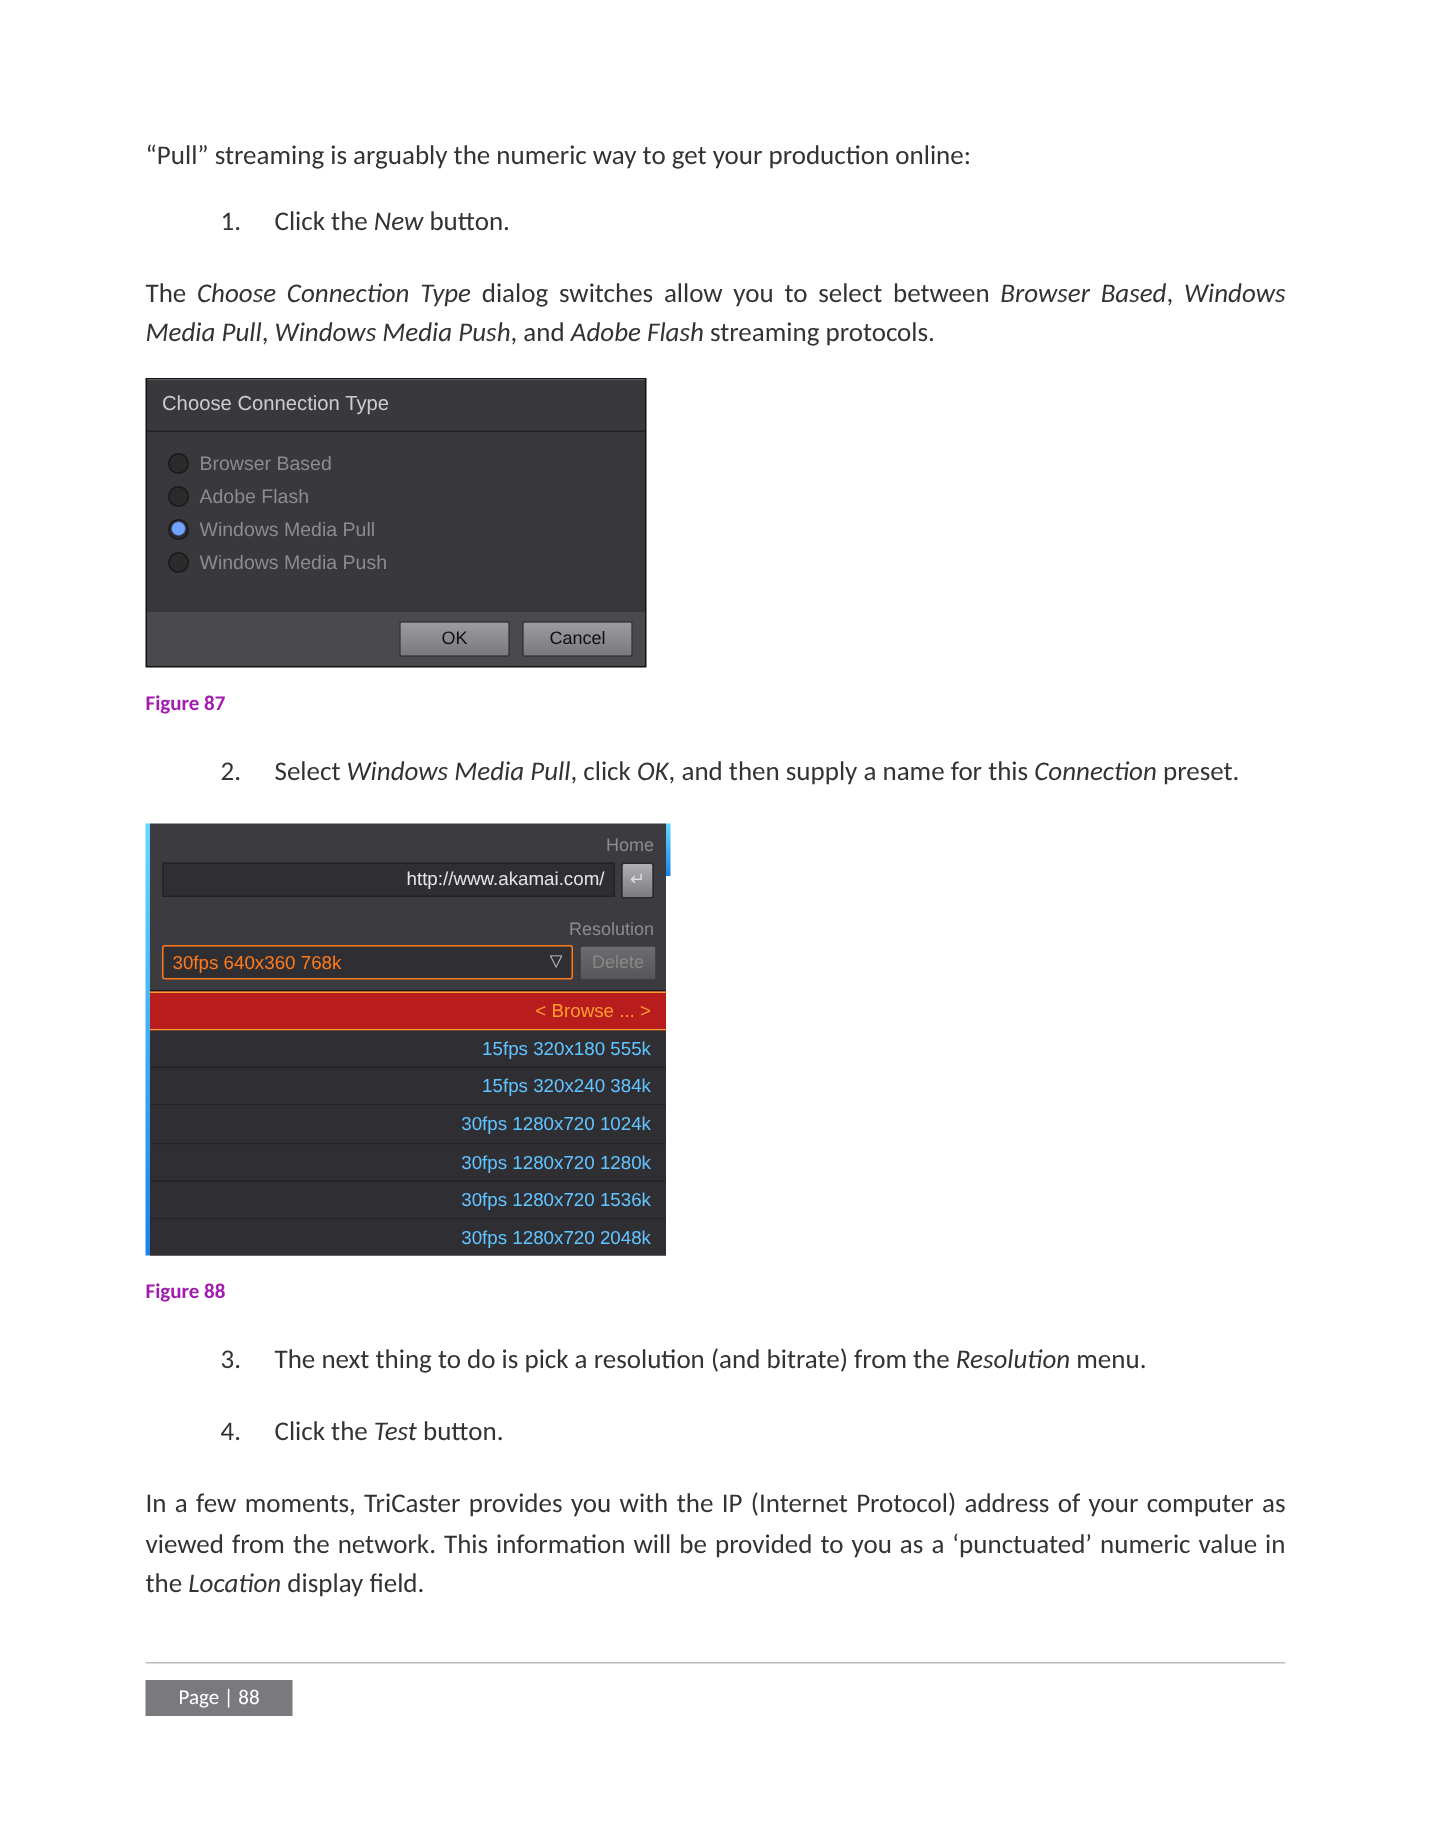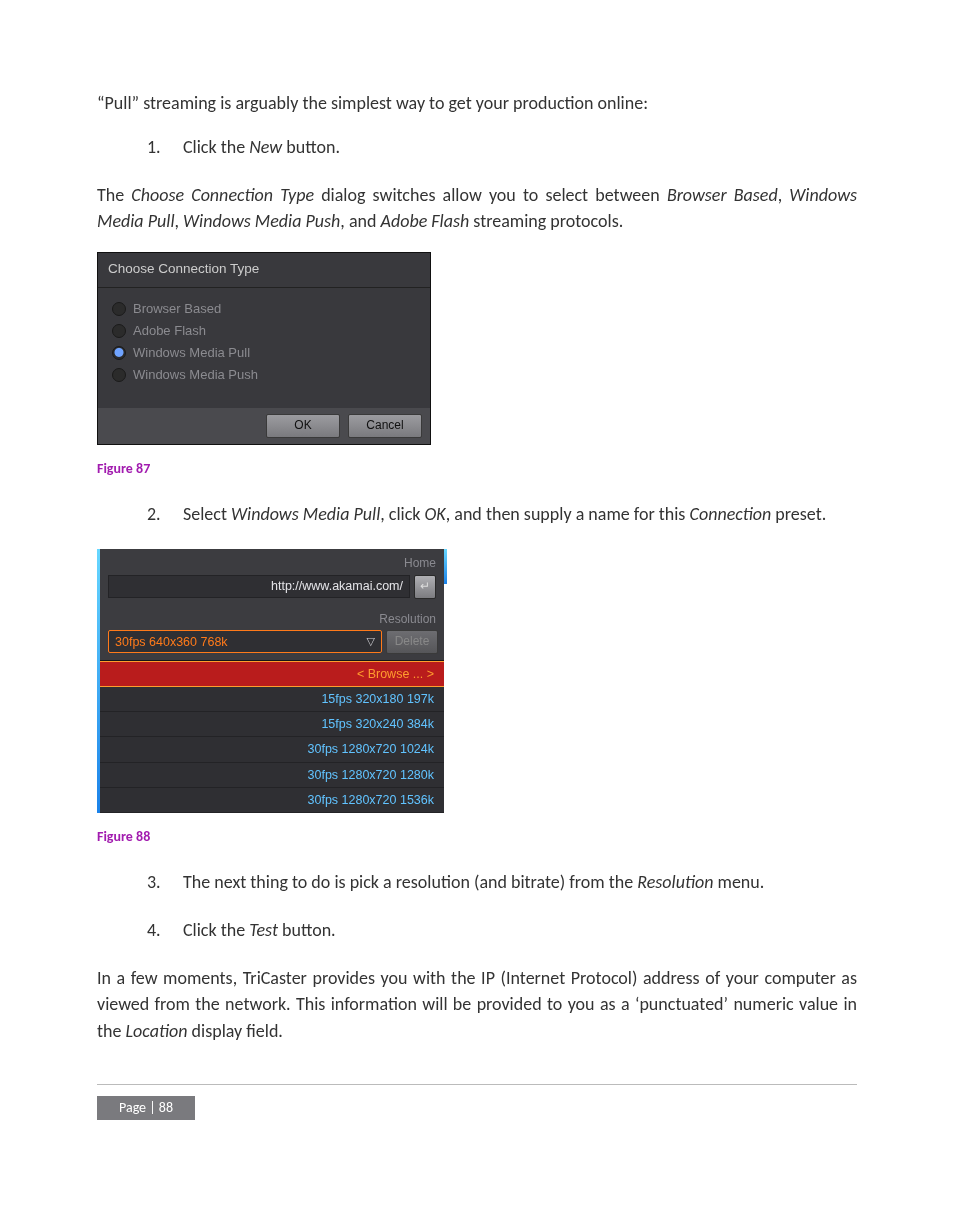--- a/index.html
+++ b/index.html
@@ -153,21 +153,21 @@
     color: #ffffff;
     font-size: 14px;
     padding: 2px 22px;
   }
 </style>
 </head>
 <body>
 
 <div class="page">
 
-  <p class="body-text">“Pull” streaming is arguably the simplest way to get your production online:</p>
+  <p class="body-text">“Pull” streaming is arguably the numeric way to get your production online:</p>
 
   <div class="ol-num">
     <div class="li-row">
       <span class="li-num">1.</span>
       <span>
         <span>Click the </span><span class="italic">New</span><span> button.</span>
       </span>
     </div>
   </div>
 
@@ -229,25 +229,26 @@
         <div class="pn2-input-orange" style="display:flex;align-items:center;justify-content:space-between;">
           <span>30fps 640x360 768k</span>
           <span class="tri-down">▽</span>
         </div>
         <div class="pn2-del">
           <div class="dlg1-btn" style="color:#888;background:linear-gradient(#6d6d71,#565659);">Delete</div>
         </div>
       </div>
       <div class="pn2-dd-top"></div>
       <div class="pn2-dd">&lt; Browse ... &gt;</div>
-      <div class="pn2-item">15fps 320x180 197k</div>
+      <div class="pn2-item">15fps 320x180 555k</div>
       <div class="pn2-item">15fps 320x240 384k</div>
       <div class="pn2-item">30fps 1280x720 1024k</div>
       <div class="pn2-item">30fps 1280x720 1280k</div>
       <div class="pn2-item">30fps 1280x720 1536k</div>
+      <div class="pn2-item" style="border-bottom:none;">30fps 1280x720 2048k</div>
     </div>
     <div class="pn2-right-rail" style="height:35px;align-self:flex-start;"></div>
   </div>
 
   <div class="fig-caption">Figure 88</div>
 
   <div class="ol-num">
     <div class="li-row" style="margin-bottom:22px;">
       <span class="li-num">3.</span>
       <span>

